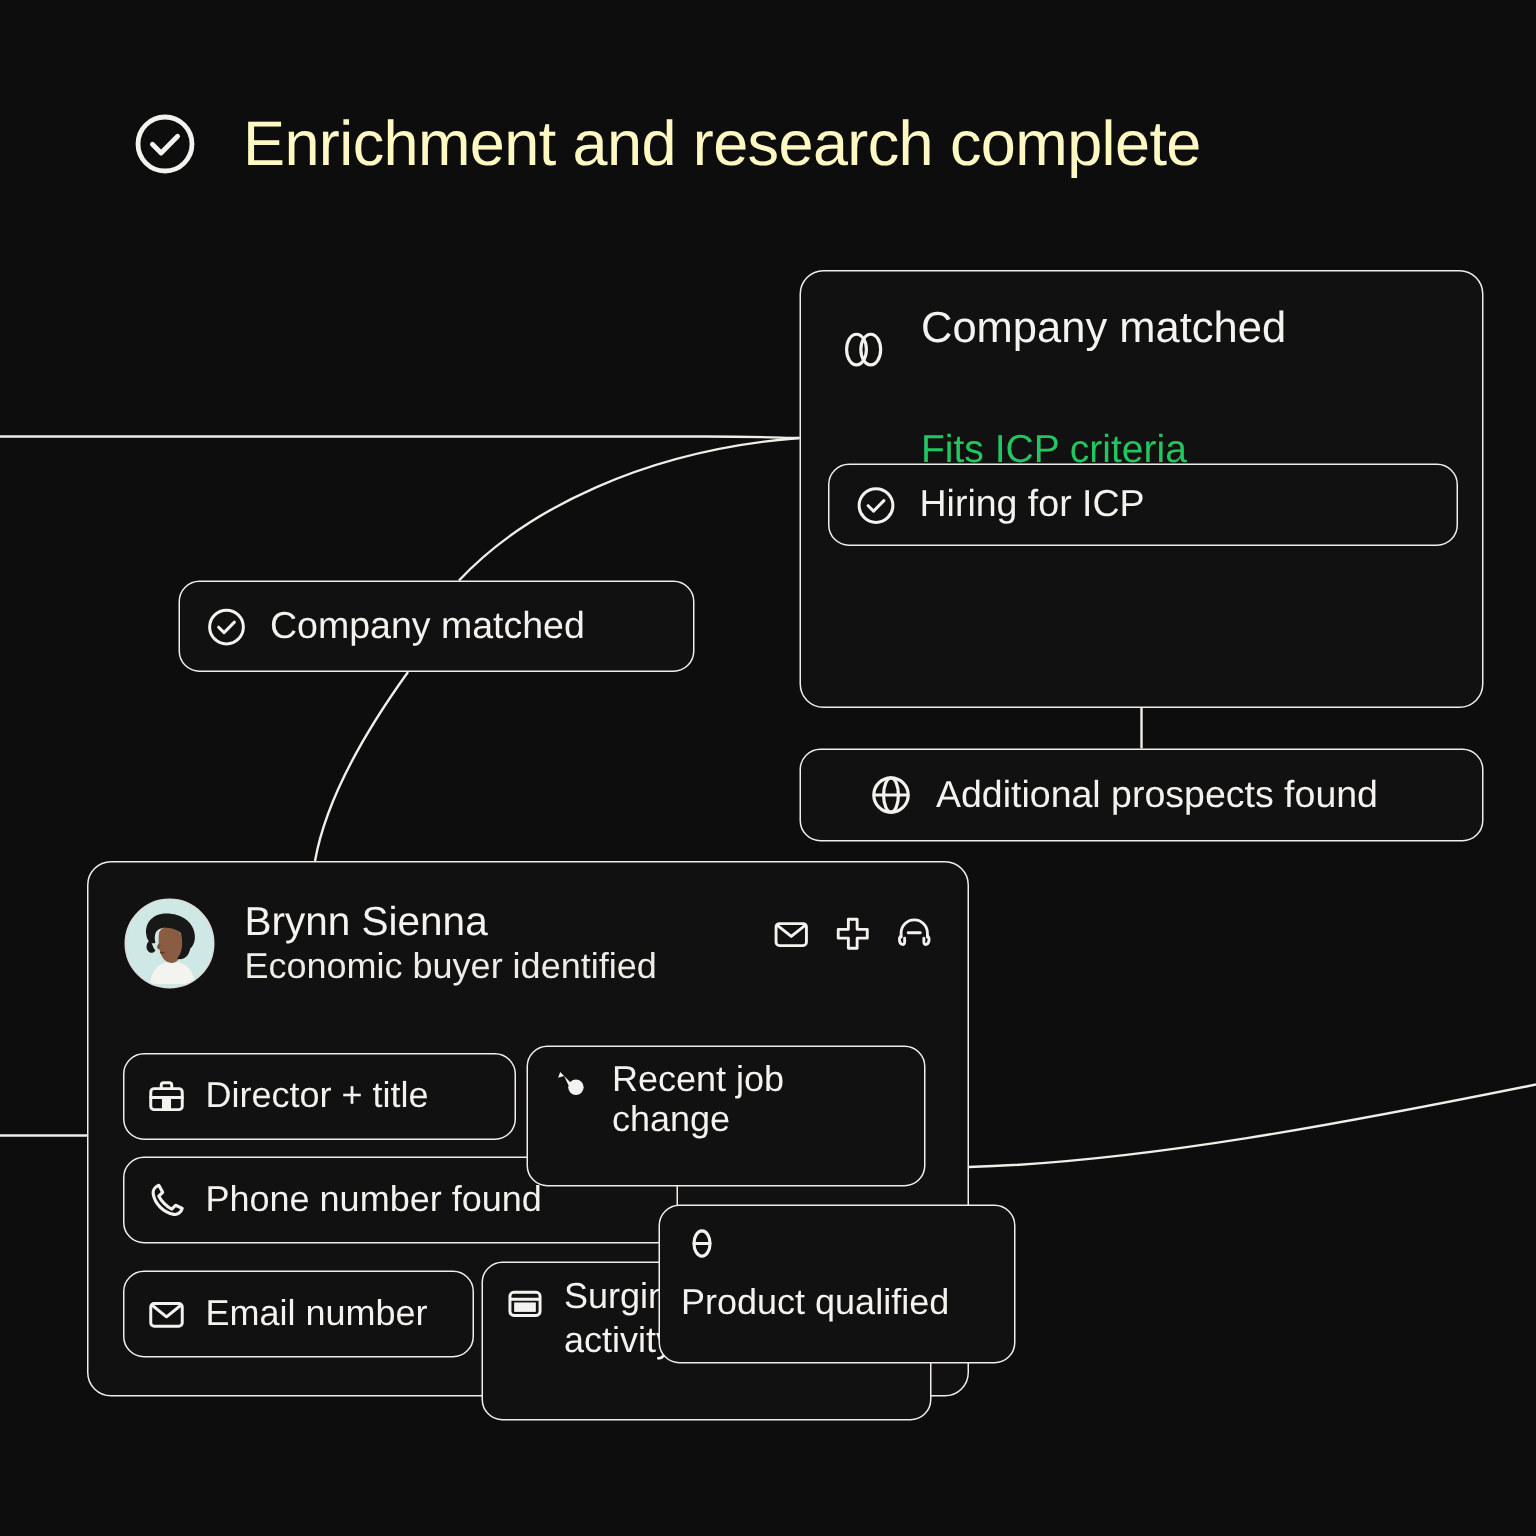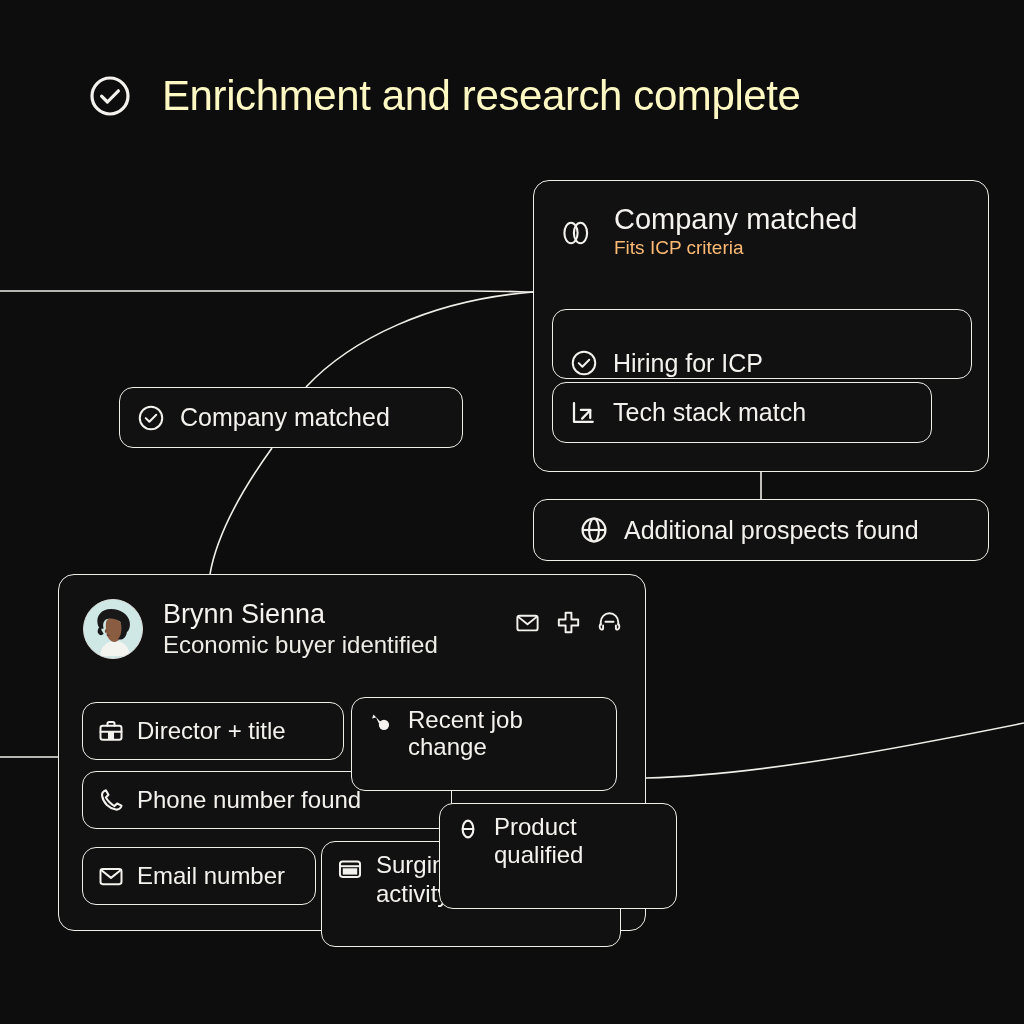--- a/index.html
+++ b/index.html
@@ -39,22 +39,22 @@
     gap:14px;
   }
   .pill .ptxt{font-size:25px;line-height:1.15;color:#f4f2ee;white-space:nowrap;}
 
   
   #company-card{left:533px;top:180px;width:456px;height:292px;}
   .cc-head{position:absolute;left:22px;top:22px;right:18px;display:flex;gap:18px;align-items:flex-start;}
   .cc-head .cc-ico{flex:0 0 auto;margin-top:10px;}
   .cc-titles{display:flex;flex-direction:column;gap:2px;}
   .cc-title{font-size:29px;line-height:1.12;color:#f5f3ef;white-space:nowrap;}
-  .cc-sub{font-size:19px;line-height:1.15;color:#fdba74;white-space:nowrap;}
-  #cc-row-1{left:18px;top:128px;width:420px;height:70px;align-items:flex-end;}
+  .cc-sub{font-size:26px;line-height:1.15;color:#22c55e;white-space:nowrap;margin-top:48px;}
+  #cc-row-1{left:18px;top:128px;width:420px;height:55px;}
   #cc-row-2{left:18px;top:201px;width:380px;height:61px;}
 
   
   #prospects{left:533px;top:499px;width:456px;height:62px;padding-left:44px;}
 
   
   #company-pill{left:119px;top:387px;width:344px;height:61px;}
 
   
   #person-card{left:58px;top:574px;width:588px;height:357px;}
@@ -84,21 +84,21 @@
   .badge .btxt{font-size:24px;line-height:1.12;color:#f4f2ee;}
   .badge.wrap{align-items:flex-start;padding-top:9px;}
   .badge.wrap .btxt{text-align:left;}
 
   #b-director{left:23px;top:127px;width:262px;height:58px;}
   #b-jobchange{left:292px;top:122px;width:266px;height:94px;z-index:3;}
   #b-jobchange .btxt{padding-left:2px;}
   #b-phone{left:23px;top:196px;width:370px;height:58px;z-index:2;align-items:center;}
   #b-email{left:23px;top:272px;width:234px;height:58px;}
   #b-surging{left:262px;top:266px;width:300px;height:106px;z-index:1;}
-  #b-product{left:380px;top:228px;width:238px;height:106px;z-index:4;}
+  #b-product{left:380px;top:228px;width:238px;height:106px;z-index:4;flex-direction:column;}
   #b-product .btxt{line-height:1.18;}
   #b-surging .btxt{line-height:1.2;}
 
   .ico{display:inline-flex;align-items:center;justify-content:center;flex:0 0 auto;}
 </style>
 </head>
 <body>
 
 <div id="stage">
 
@@ -145,30 +145,20 @@
     <div class="pill" id="cc-row-1">
       <span class="ico">
         <svg width="30" height="30" viewBox="0 0 24 24" fill="none" stroke="#f4f2ee" stroke-width="1.6" stroke-linecap="round" stroke-linejoin="round">
           <circle cx="12" cy="12" r="9"></circle>
             <path d="M7.8 12.1 L10.7 15 L16.2 9.4"></path>
         </svg>
       </span>
       <span class="ptxt">Hiring for ICP</span>
     </div>
 
-    <div class="pill" id="cc-row-2">
-      <span class="ico">
-        <svg width="30" height="30" viewBox="0 0 24 24" fill="none" stroke="#f4f2ee" stroke-width="1.8" stroke-linecap="round" stroke-linejoin="round">
-          <path d="M4 4 L4 19 L19 19"></path>
-          <path d="M9.5 9.5 L17 9.5 L17 16"></path>
-          <path d="M10.5 16.5 L17 9.8"></path>
-        </svg>
-      </span>
-      <span class="ptxt">Tech stack match</span>
-    </div>
   </div>
 
   <div class="pill" id="prospects">
     <span class="ico">
       <svg width="32" height="32" viewBox="0 0 24 24" fill="none" stroke="#f4f2ee" stroke-width="1.6">
         <circle cx="12" cy="12" r="8.6"></circle>
         <ellipse cx="12" cy="12" rx="3.7" ry="8.6"></ellipse>
         <path d="M3.6 12 H20.4"></path>
       </svg>
     </span>

